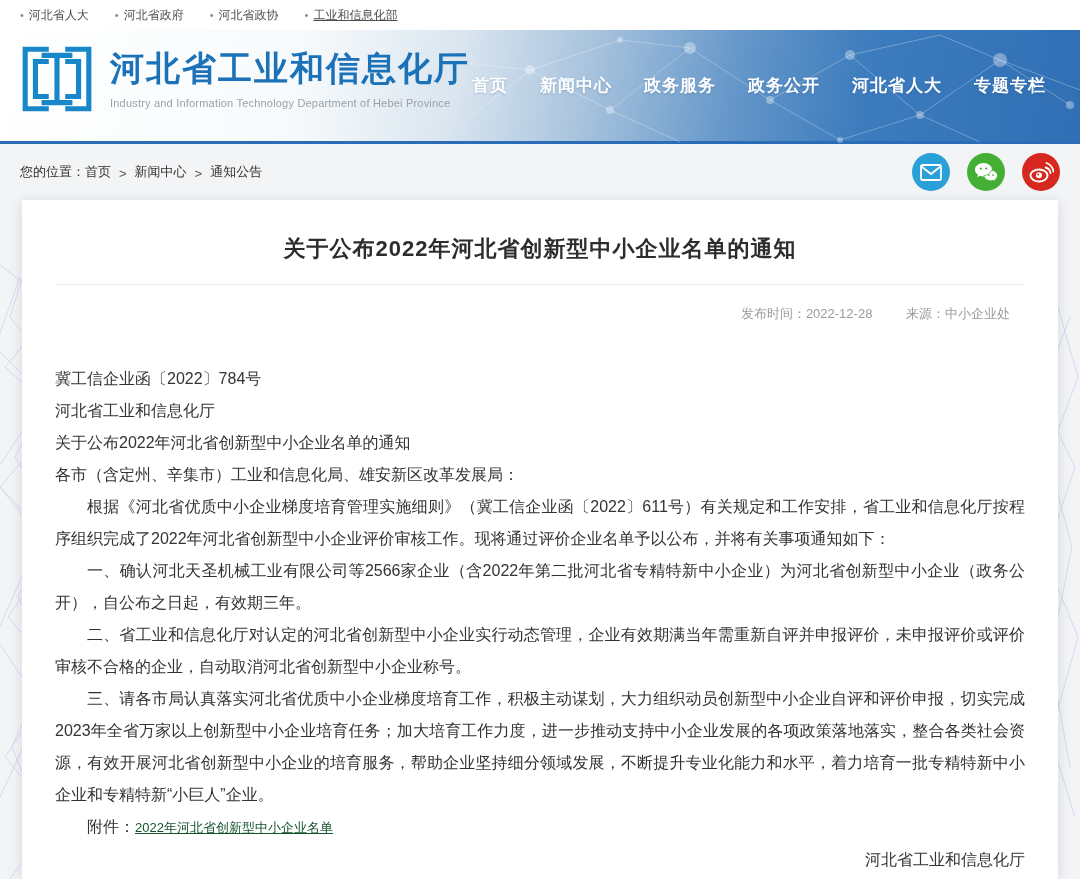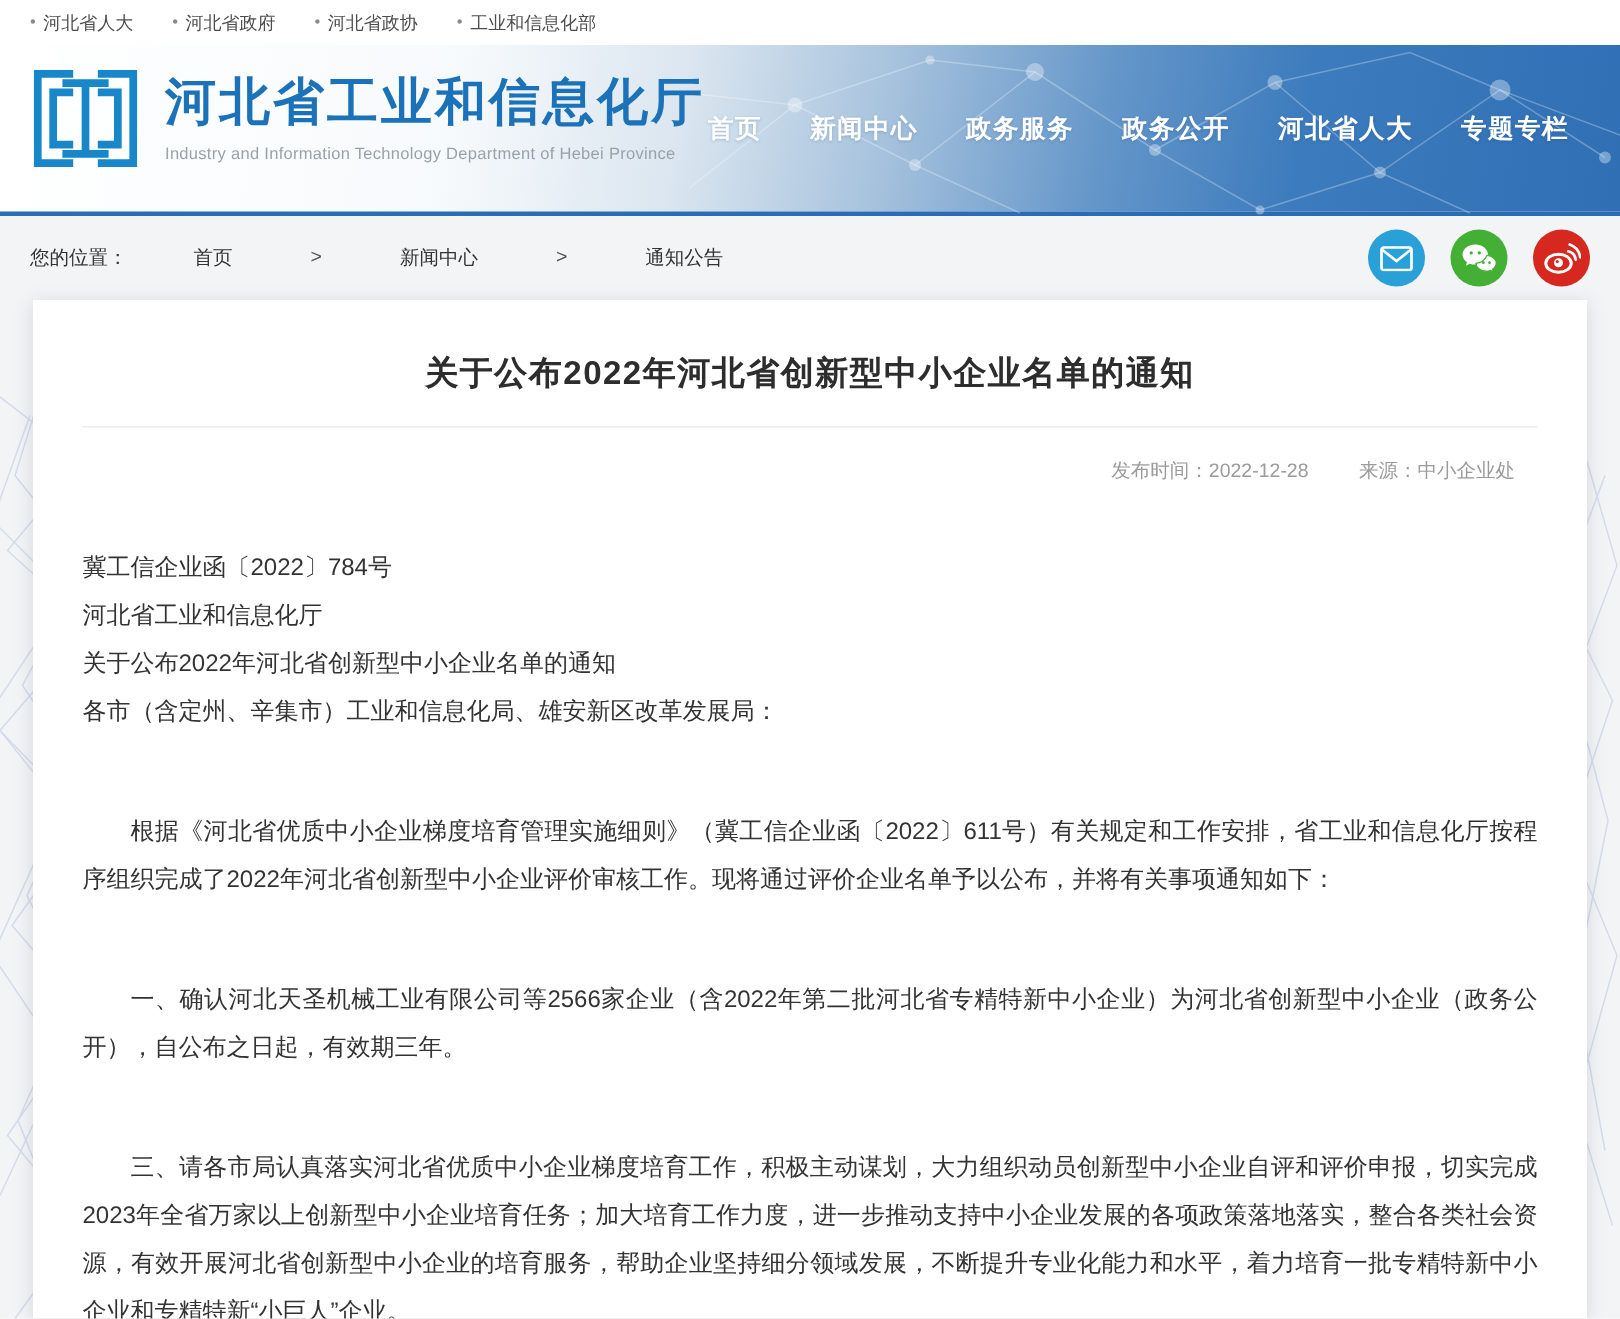--- a/index.html
+++ b/index.html
@@ -5,62 +5,62 @@
   * { margin:0; padding:0; box-sizing:border-box; }
   html,body { width:1080px; height:879px; overflow:hidden;
     font-family:"Liberation Sans","DejaVu Sans",sans-serif; background:#f3f4f6; }
   .page { position:relative; width:1080px; height:879px; }
 
   
   .topbar { height:30px; background:#ffffff; display:flex; align-items:center;
     padding-left:20px; font-size:12px; color:#4d4d4d; position:relative; z-index:3; }
   .toplink { margin-right:26px; cursor:pointer; display:inline-flex; align-items:center; }
   .toplink .blt { font-style:normal; color:#8a8a8a; margin-right:5px; font-size:11px; }
-  .toplink.u .lbl { }
+  .toplink.u .lbl { text-decoration:underline; }
 
   
   .header { position:relative; height:114px; border-bottom:3px solid #2a6cb5; z-index:2;
     background:linear-gradient(100deg,#ffffff 0%,#f7fafc 28%,#dbe6f0 42%,#a9c4de 54%,#6496c9 68%,#3c7bbd 80%,#306fb4 100%); }
   .net-pattern { position:absolute; right:0; top:0; height:114px; pointer-events:none; }
   .brand { position:absolute; left:18px; top:10px; display:flex; align-items:flex-start; }
   .logo { width:78px; height:78px; margin-right:14px; }
   .brand-text { padding-top:8px; }
   .brand-title { font-size:34px; font-weight:bold; color:#1b72b8; letter-spacing:2px; line-height:40px; }
   .brand-sub { font-size:11px; color:#9aa2a9; margin-top:9px; letter-spacing:.2px; }
   .mainnav { position:absolute; right:34px; top:44px; display:flex; gap:32px; }
   .nav-item { color:#ffffff; font-size:17px; font-weight:bold; letter-spacing:1px;
     cursor:pointer; text-decoration:none; text-shadow:0 1px 2px rgba(30,70,120,.25); }
 
   
   .bg-art { position:absolute; left:0; top:117px; width:1080px; height:762px; z-index:0; pointer-events:none; }
 
   
   .crumb-row { position:relative; z-index:2; height:56px; display:flex; align-items:center;
     padding:0 20px; }
-  .crumb { font-size:13px; color:#333; display:flex; align-items:flex-start;gap:44px; }
+  .crumb { font-size:13px; color:#333; display:flex; align-items:flex-end; }
   .crumb a { color:#333; text-decoration:none; cursor:pointer; }
   .crumb .sep { margin:0 8px; color:#555; }
   .share { margin-left:auto; display:flex; gap:17px; align-items:center; }
   .badge { width:38px; height:38px; border-radius:50%; display:flex; align-items:center;
     justify-content:center; cursor:pointer; }
   .badge.mail { background:#2aa0d8; }
   .badge.wechat { background:#44af35; }
   .badge.weibo { background:#d6281e; }
 
   
   .card { position:relative; z-index:1; margin:0 22px; background:#ffffff;
     box-shadow:0 2px 12px rgba(90,100,115,.20); padding:34px 33px 56px; height:679px; }
   .art-title { text-align:center; font-size:22px; font-weight:bold; color:#2d2d2d; letter-spacing:1px; }
   .title-rule { border:none; border-top:1px solid #ececec; margin:20px 0 0; }
   .meta { text-align:right; margin-top:20px; font-size:13px; color:#9b9b9b; }
   .meta span { margin:0 15px; }
 
   .body-text { margin-top:40px; font-size:16px; color:#333; line-height:32px; }
   .body-text p.c { }
-  .body-text p.indent { text-indent:2em; text-align:justify;margin-top:48px; }
+  .body-text p.indent { text-indent:2em; text-align:justify; }
   .attach { font-size:16px; }
   .attach-link { font-size:13px; color:#14532d; text-decoration:underline; cursor:pointer; }
   .sig { text-align:right; }
 </style>
 </head>
 <body>
 
 <div class="page">
 
   <div class="topbar">
@@ -186,20 +186,21 @@
       <span>来源：中小企业处</span>
     </div>
 
     <div class="body-text">
       <p class="c">冀工信企业函〔2022〕784号</p>
       <p class="c">河北省工业和信息化厅</p>
       <p class="c">关于公布2022年河北省创新型中小企业名单的通知</p>
       <p>各市（含定州、辛集市）工业和信息化局、雄安新区改革发展局：</p>
       <p class="indent">根据《河北省优质中小企业梯度培育管理实施细则》（冀工信企业函〔2022〕611号）有关规定和工作安排，省工业和信息化厅按程序组织完成了2022年河北省创新型中小企业评价审核工作。现将通过评价企业名单予以公布，并将有关事项通知如下：</p>
       <p class="indent">一、确认河北天圣机械工业有限公司等2566家企业（含2022年第二批河北省专精特新中小企业）为河北省创新型中小企业（政务公开），自公布之日起，有效期三年。</p>
+      <p class="indent">二、省工业和信息化厅对认定的河北省创新型中小企业实行动态管理，企业有效期满当年需重新自评并申报评价，未申报评价或评价审核不合格的企业，自动取消河北省创新型中小企业称号。</p>
       <p class="indent">三、请各市局认真落实河北省优质中小企业梯度培育工作，积极主动谋划，大力组织动员创新型中小企业自评和评价申报，切实完成2023年全省万家以上创新型中小企业培育任务；加大培育工作力度，进一步推动支持中小企业发展的各项政策落地落实，整合各类社会资源，有效开展河北省创新型中小企业的培育服务，帮助企业坚持细分领域发展，不断提升专业化能力和水平，着力培育一批专精特新中小企业和专精特新“小巨人”企业。</p>
       <p class="indent attach">
         <span>附件：</span><a class="attach-link">2022年河北省创新型中小企业名单</a>
       </p>
       <p class="sig">河北省工业和信息化厅</p>
       <p class="sig">2022年12月28日</p>
     </div>
   </div>
 
 </div>

